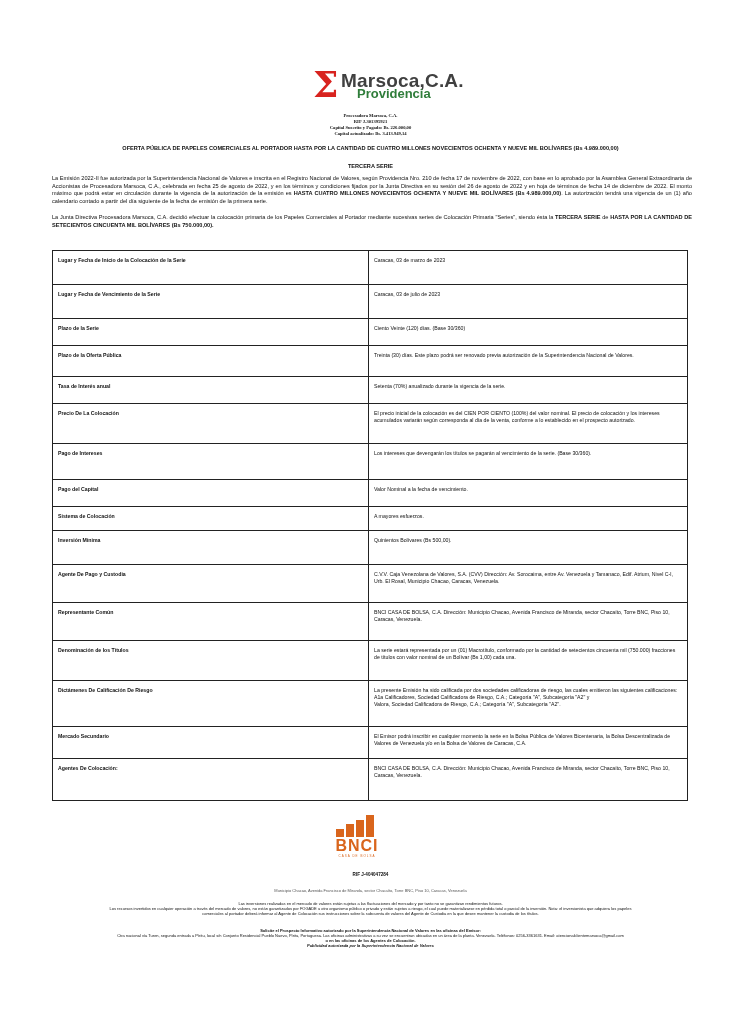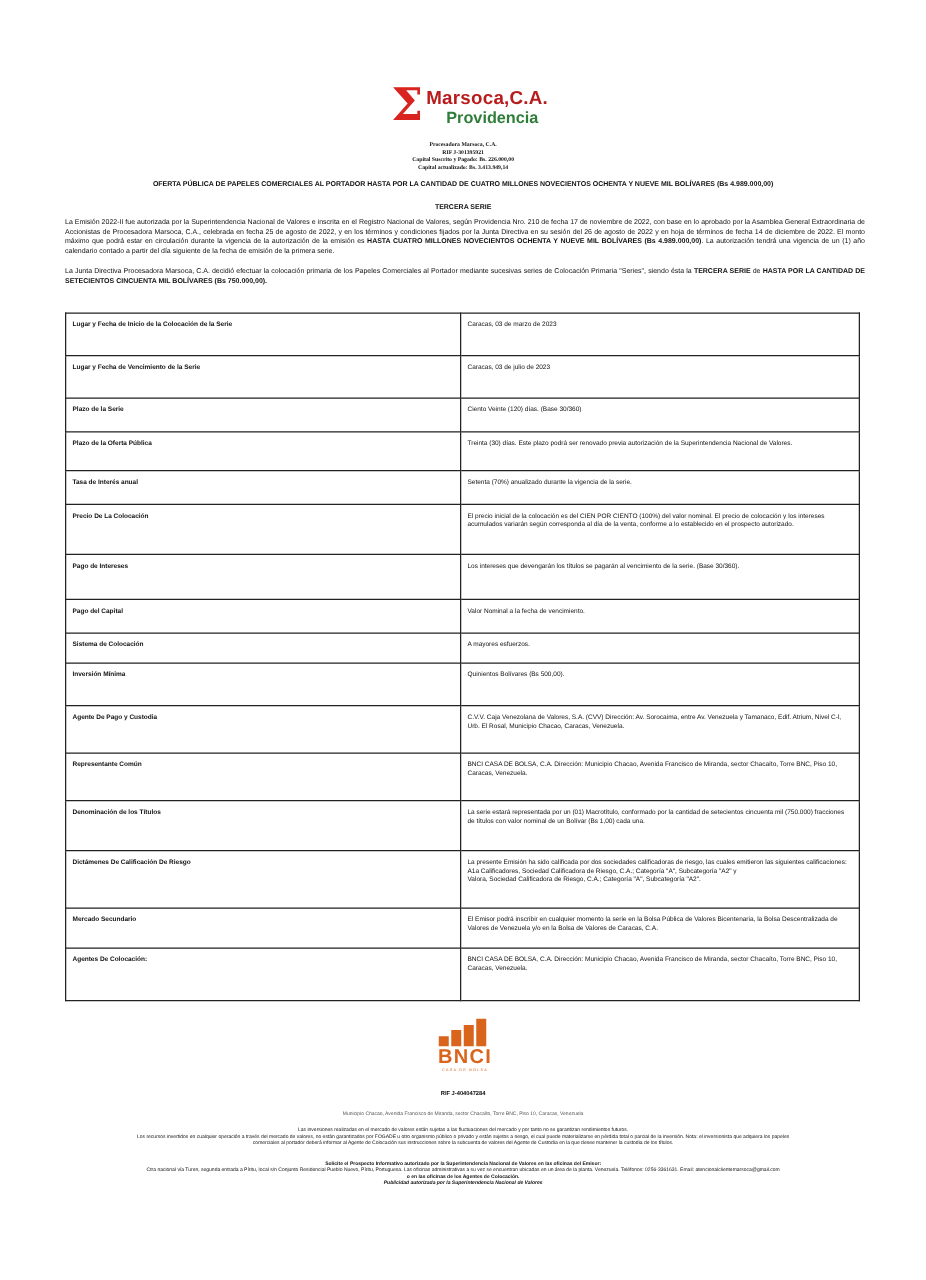--- a/index.html
+++ b/index.html
@@ -1,31 +1,31 @@
 <!DOCTYPE html>
 <html><head>
 <meta charset="utf-8">
 <style>
   html, body { margin: 0; padding: 0; background: #ffffff; }
   body { width: 741px; height: 1024px; position: relative; font-family: "Liberation Sans", sans-serif; color: #111; overflow: hidden; }
   .logo { position: absolute; left: 313px; top: 66px; width: 140px; height: 40px; }
   .logo .sigma { position: absolute; left: 0; top: 0; font-family: "DejaVu Serif", serif; font-size: 36px; line-height: 36px; color: #d8231f; font-weight: bold; }
-  .logo .name { position: absolute; left: 28px; top: 4px; font-size: 15px; font-weight: bold; color: #b91c1c; letter-spacing: 0.2px; }
+  .logo .name { position: absolute; left: 28px; top: 4px; font-size: 19px; font-weight: bold; color: #404040; letter-spacing: 0.2px; }
   .logo .sub { position: absolute; left: 44px; top: 20px; font-size: 13px; font-weight: bold; color: #2f7d3a; }
   .company { position: absolute; left: 0; width: 741px; top: 113px; text-align: center; font-family: "Liberation Serif", serif; font-size: 4.6px; font-weight: bold; line-height: 6px; }
   .title { position: absolute; left: 0; width: 741px; top: 145px; text-align: center; font-size: 5.6px; font-weight: bold; }
   .series-title { position: absolute; left: 0; width: 741px; top: 163px; text-align: center; font-size: 5.6px; font-weight: bold; }
   .para { position: absolute; left: 52px; width: 640px; font-size: 5.6px; line-height: 7.6px; text-align: justify; }
   .p1 { top: 175px; }
   .p2 { top: 214px; }
   table.terms { position: absolute; left: 52px; top: 250px; width: 636px; border-collapse: collapse; font-size: 5.2px; }
   table.terms td { border: 1px solid #222; vertical-align: top; padding: 6px 5px 4px 5px; line-height: 7px; }
   table.terms td.label { width: 305px; font-weight: bold; }
   table.terms tr { }
-  .bnci { position: absolute; left: 337px; top: 815px; width: 70px; height: 45px; }
+  .bnci { position: absolute; left: 322px; top: 815px; width: 70px; height: 45px; }
   .bnci .bars { position: absolute; left: 14px; top: 0; width: 40px; height: 22px; }
   .bnci .bars span { position: absolute; bottom: 0; background: #d9651c; width: 8px; }
   .bnci .word { position: absolute; left: 0; top: 22px; width: 70px; text-align: center; font-size: 16px; font-weight: bold; color: #d9651c; letter-spacing: 1px; }
   .bnci .tag { position: absolute; left: 0; top: 39px; width: 70px; text-align: center; font-size: 3px; color: #d9651c; letter-spacing: 1px; }
   .rif2 { position: absolute; left: 0; width: 741px; top: 872px; text-align: center; font-size: 4.6px; font-weight: bold; }
   .footer { position: absolute; left: 0; width: 741px; text-align: center; font-size: 4px; line-height: 5px; }
   .f-addr { top: 888px; color: #555; }
   .f-risk { top: 901px; }
   .f-req { top: 928px; }
   .bold { font-weight: bold; }

